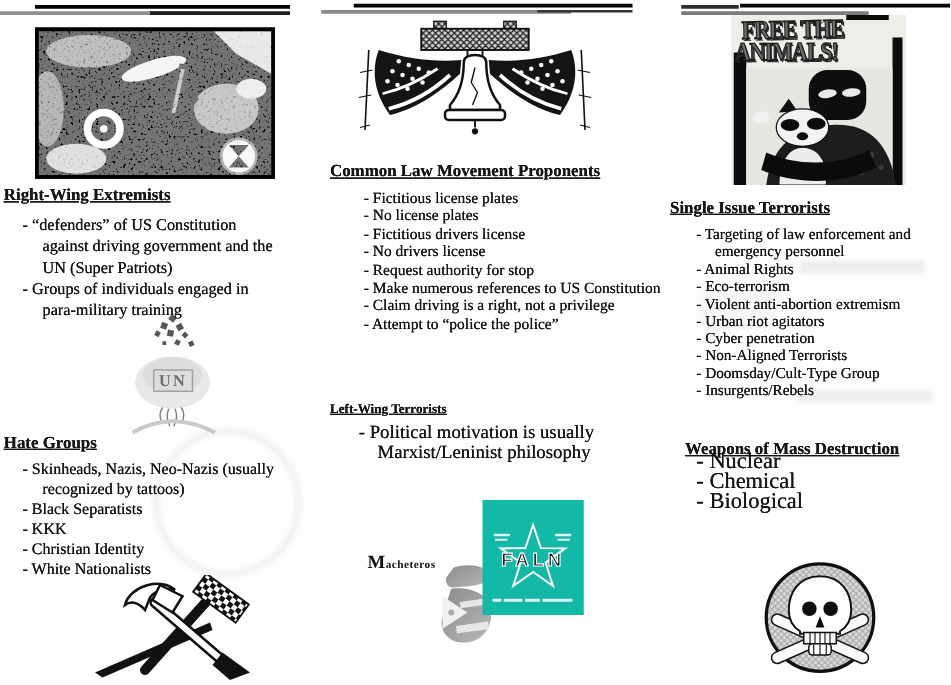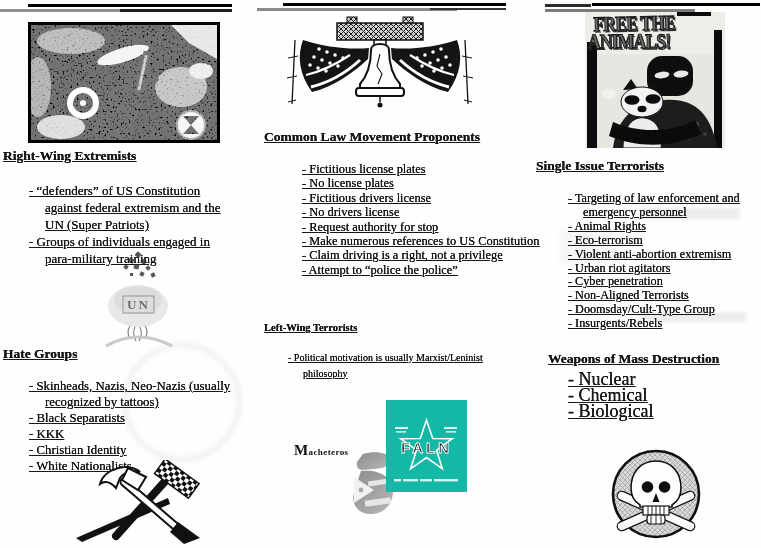--- a/index.html
+++ b/index.html
@@ -6,30 +6,30 @@
   .page{position:relative;width:761px;height:548px;background:#fefefe;overflow:hidden;
         font-family:"Liberation Serif","DejaVu Serif",serif;color:#161616;}
   .abs{position:absolute;}
   
   .fold{position:absolute;}
   
   .hd{position:absolute;font-weight:bold;font-size:13.5px;line-height:15px;
       text-shadow:0 0 .4px #000;white-space:nowrap;text-decoration:underline;}
   .hd.small{font-size:10.5px;}
   
-  ul.blist{list-style:none;margin:16px;padding:0;position:absolute;text-shadow:0 0 .35px #000;text-decoration:underline;}
+  ul.blist{list-style:none;margin:5px;padding:0;position:absolute;text-shadow:0 0 .35px #000;}
   ul.blist li{position:relative;}
   ul.blist li::before{content:"- ";}
   .l-rw  {left:3px;  top:166px; width:212px; font-size:13px;   line-height:17px;}
   .l-rw li  {padding-left:26px;text-indent:-16px;}
   .l-hate{left:3px;  top:362px; width:214px; font-size:12.8px; line-height:16px;}
   .l-hate li{padding-left:26px;text-indent:-16px;}
   .l-cl  {left:264px;top:146px; width:262px; font-size:12.4px; line-height:14.4px;}
   .l-cl li  {padding-left:37px;text-indent:-15px;}
-  .l-lw  {left:249px;top:334px; width:242px; font-size:10px; line-height:15.5px;}
+  .l-lw  {left:259px;top:334px; width:242px; font-size:15px; line-height:15.5px;}
   .l-lw li  {padding-left:38px;text-indent:-15px;}
   .l-si  {left:537px;top:176px; width:224px; font-size:12.2px; line-height:13.9px;}
   .l-si li  {padding-left:30px;text-indent:-15px;}
   .l-wmd {left:537px;top:355px; width:200px; font-size:18px; line-height:16px;}
   .l-wmd li {padding-left:30px;text-indent:-15px;}
   
   .photo{left:28px;top:22px;width:192px;height:121px;border:3px solid #000;box-sizing:border-box;background:#000;}
   
   .poster{left:585px;top:12px;width:140px;height:136px;background:#efede8;overflow:hidden;}
   .poster .bar-l{position:absolute;left:2px;top:30px;width:10px;height:106px;background:#0c0c0c;}
@@ -97,21 +97,21 @@
         <circle cx="160" cy="100" r="14" fill="#f4f4f4" stroke="#777" stroke-width="2"></circle>
         <polygon points="152,91 168,91 160,100" fill="#000"></polygon>
         <polygon points="152,109 168,109 160,100" fill="#000"></polygon>
       </g>
       <rect width="186" height="115" filter="url(#speckle)" opacity=".45"></rect>
     </svg>
   </div>
 
   <div class="hd" style="left:3px;top:148px;">Right-Wing Extremists</div>
   <ul class="blist l-rw">
-    <li>“defenders” of US Constitution against federal extremism and the UN (Super Patriots)</li>
+    <li>“defenders” of US Constitution against driving government and the UN (Super Patriots)</li>
     <li>Groups of individuals engaged in para-military training</li>
   </ul>
 
   <div class="abs" style="left:96px;top:250px;width:85px;height:98px;opacity:.8;">
     <svg width="85" height="98" viewBox="0 0 85 98">
       <g fill="#2d2d2d">
         <rect x="40" y="2" width="5" height="5" transform="rotate(40 42 4)"></rect>
         <rect x="33" y="8" width="5" height="5" transform="rotate(20 35 10)"></rect>
         <rect x="46" y="9" width="5" height="5" transform="rotate(60 48 11)"></rect>
         <rect x="28" y="15" width="4" height="4" transform="rotate(30 30 17)"></rect>

